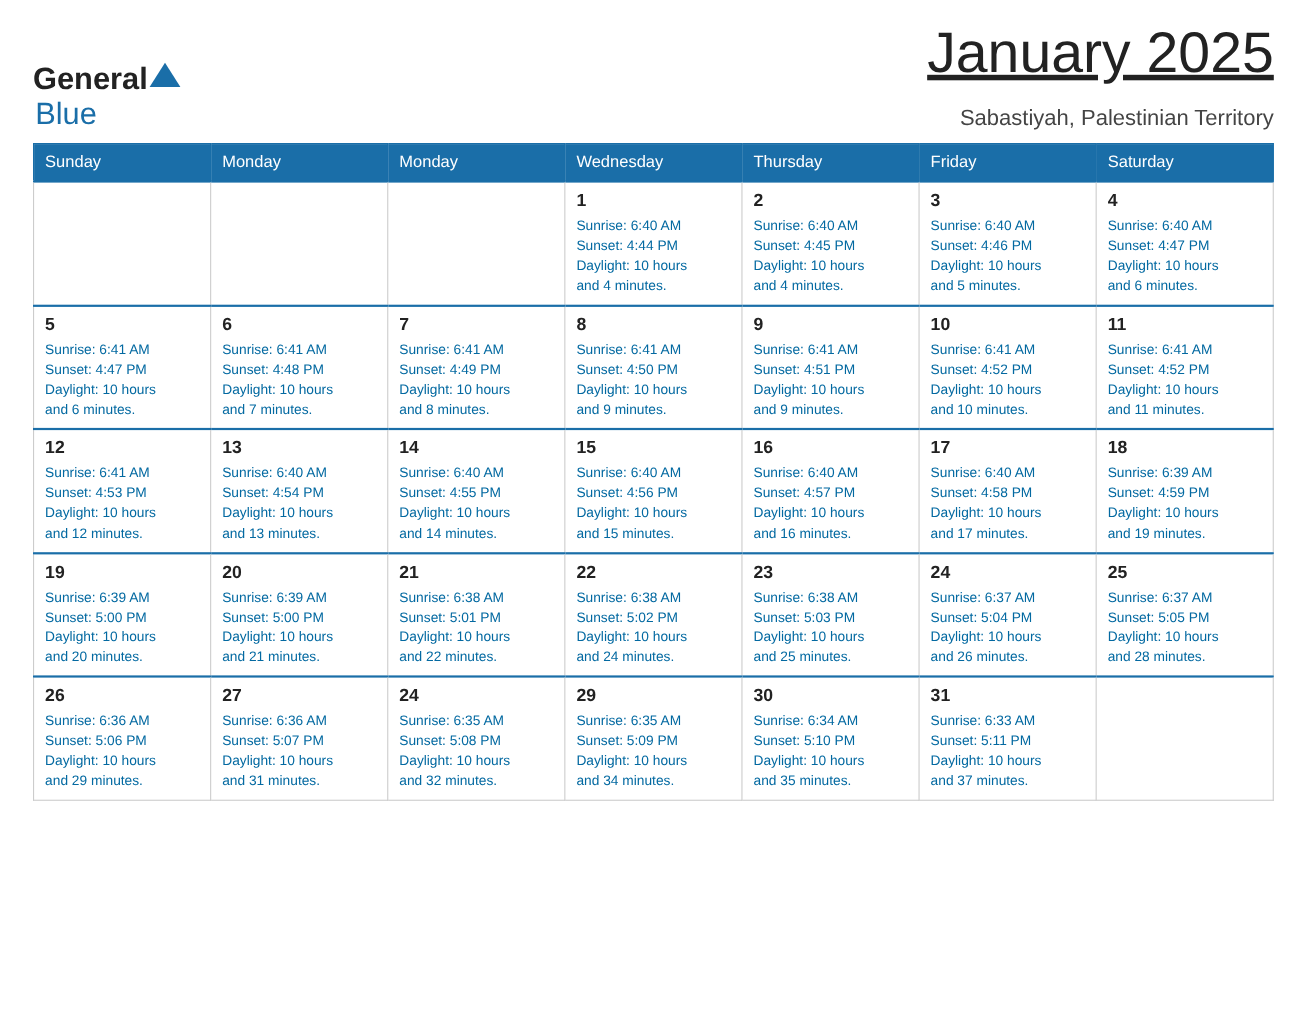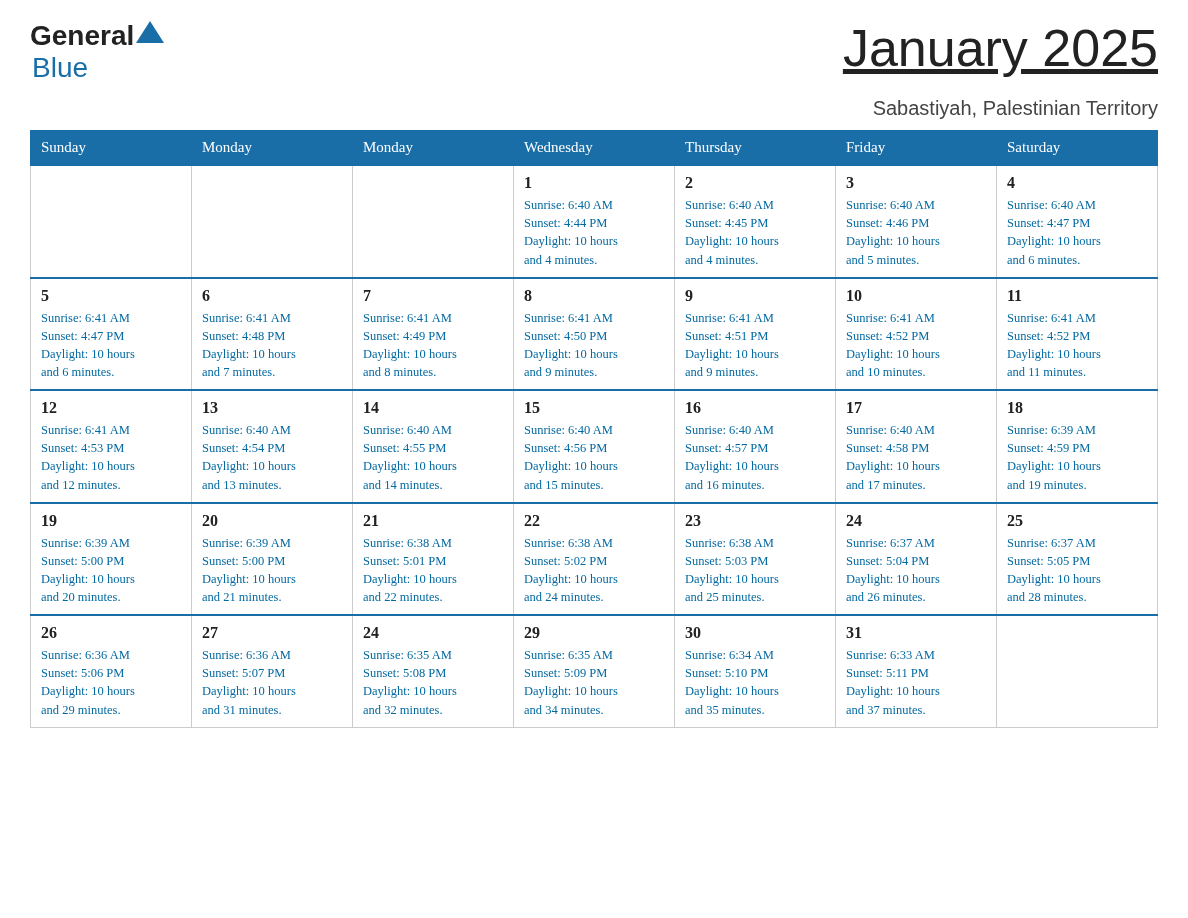--- a/index.html
+++ b/index.html
@@ -7,21 +7,21 @@
       font-family: Arial, sans-serif;
       background: #fff;
       color: #222;
       width: 1188px;
       min-height: 918px;
       padding: 20px 30px;
     }
     .header {
       display: flex;
       justify-content: space-between;
-      align-items: flex-start;
+      align-items: flex-end;
       margin-bottom: 10px;
     }
     .logo-text-general {
       font-size: 28px;
       font-weight: bold;
       color: #222;
     }
     .logo-triangle {
       width: 0;
       height: 0;
@@ -46,21 +46,20 @@
     }
     .calendar-subtitle {
       font-size: 20px;
       color: #444;
       margin-top: 20px;
     }
     .calendar {
       width: 100%;
       border-collapse: collapse;
       margin-top: 0;
-      font-family: Liberation Serif, serif;
     }
     .calendar thead tr th {
       background-color: #1a6ea8;
       color: #fff;
       text-align: left;
       padding: 8px 10px;
       font-size: 15px;
       font-weight: normal;
       border: 1px solid #1a6ea8;
     }

